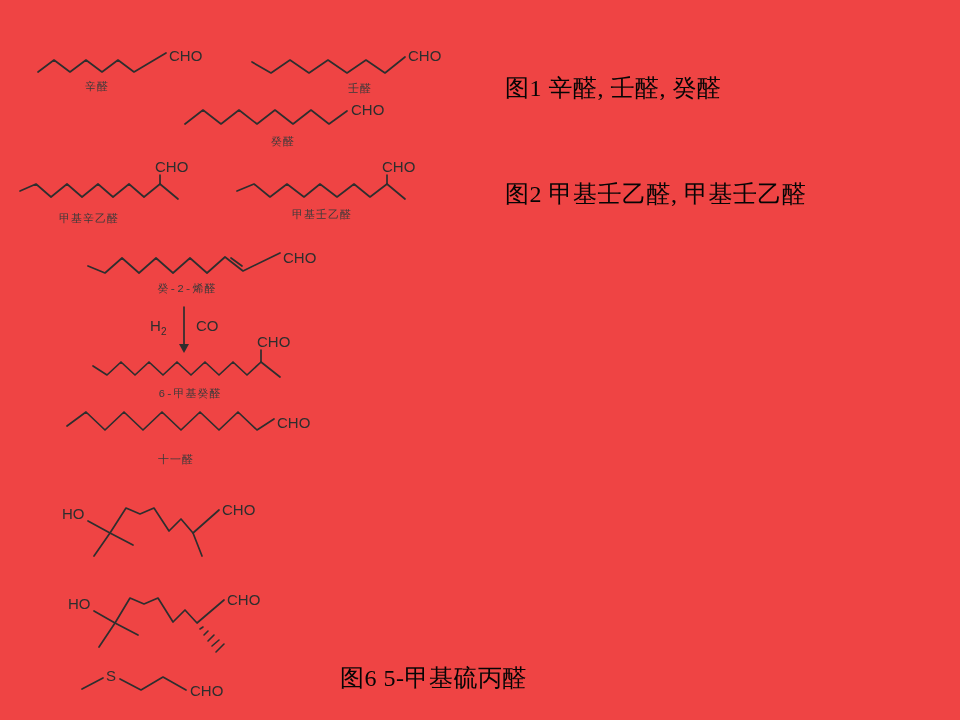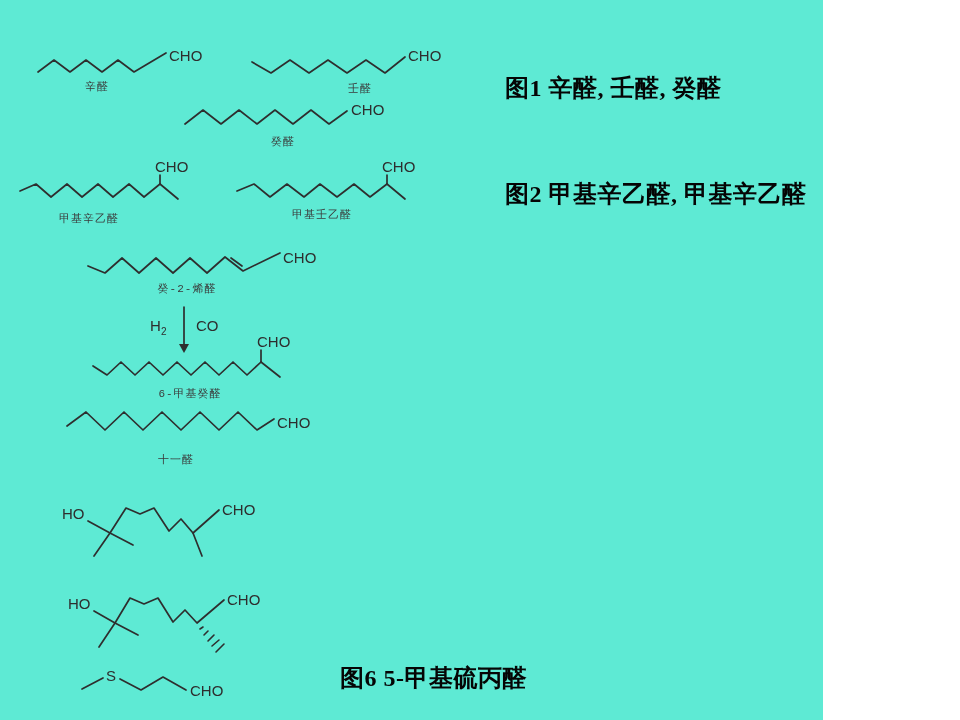--- a/index.html
+++ b/index.html
@@ -1,26 +1,26 @@
 <!DOCTYPE html>
 <html><head>
 <meta charset="utf-8">
 <style>
   html,body{margin:0;padding:0;}
   body{width:960px;height:720px;background:#ffffff;position:relative;overflow:hidden;
        font-family:"Liberation Sans",sans-serif;}
-  #canvas{position:absolute;left:0;top:0;width:823px;height:720px;background:#5eead4;}
+  #canvas{position:absolute;left:0;top:0;width:960px;height:720px;background:#ef4444;}
   svg{position:absolute;left:0;top:0;}
   .bond{fill:none;stroke:#2e2e2e;stroke-width:1.7;stroke-linejoin:round;stroke-linecap:round;}
   .atom{fill:#2e2e2e;font-family:"Liberation Sans",sans-serif;font-size:15px;}
   .atom-sub{fill:#2e2e2e;font-family:"Liberation Sans",sans-serif;font-size:10px;}
   .mol-label{position:absolute;transform:translateX(-50%);white-space:nowrap;
              font-family:Liberation Mono, monospace;font-size:11px;color:#3a3a3a;letter-spacing:1px;}
   .caption{position:absolute;white-space:nowrap;font-family:"Liberation Serif",serif;
-           font-weight:700;font-size:24px;color:#050505;letter-spacing:.5px;}
+           font-weight:400;font-size:24px;color:#050505;letter-spacing:.5px;}
   .hash{stroke:#2e2e2e;stroke-width:1.6;stroke-linecap:round;}
 </style>
 </head>
 <body>
 
 <div id="canvas">
 
   <svg width="960" height="720" viewBox="0 0 960 720">
 
     <g>
@@ -115,16 +115,16 @@
   <div class="mol-label" style="left:97px;top:79px">辛醛</div>
   <div class="mol-label" style="left:360px;top:81px">壬醛</div>
   <div class="mol-label" style="left:283px;top:134px">癸醛</div>
   <div class="mol-label" style="left:89px;top:211px">甲基辛乙醛</div>
   <div class="mol-label" style="left:322px;top:207px">甲基壬乙醛</div>
   <div class="mol-label" style="left:187px;top:281px">癸-2-烯醛</div>
   <div class="mol-label" style="left:190px;top:386px">6-甲基癸醛</div>
   <div class="mol-label" style="left:176px;top:452px">十一醛</div>
 
   <div class="caption" style="left:505px;top:72px">图1 辛醛, 壬醛, 癸醛</div>
-  <div class="caption" style="left:505px;top:178px">图2 甲基辛乙醛, 甲基辛乙醛</div>
+  <div class="caption" style="left:505px;top:178px">图2 甲基壬乙醛, 甲基壬乙醛</div>
   <div class="caption" style="left:340px;top:662px">图6 5-甲基硫丙醛</div>
 
 </div>
 
 </body></html>

